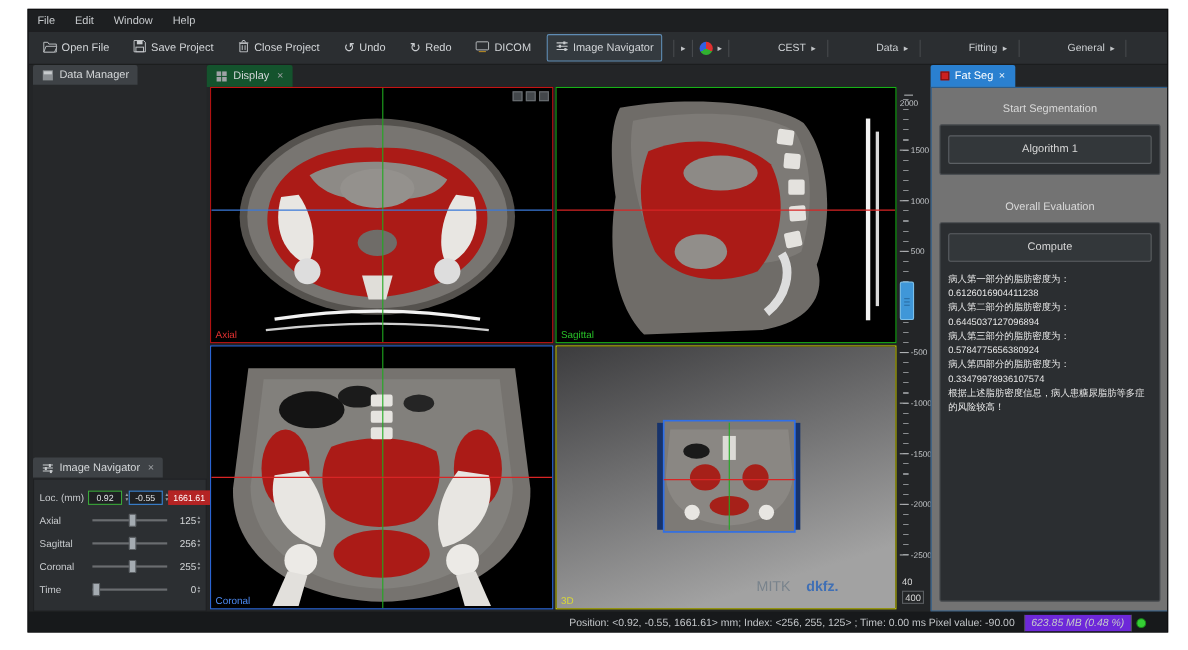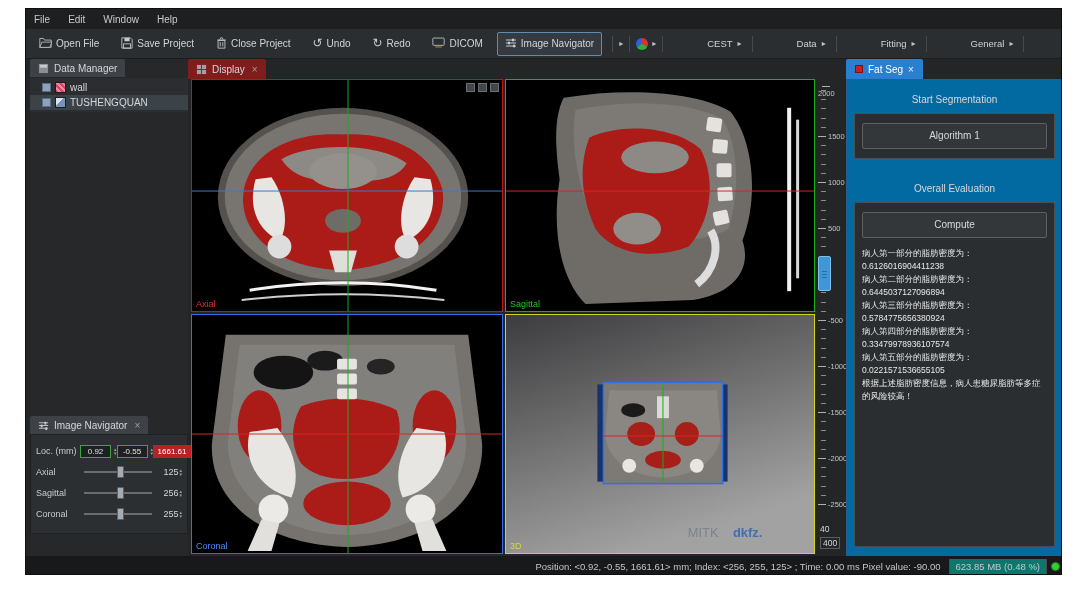--- a/index.html
+++ b/index.html
@@ -64,31 +64,31 @@
   #lw-handle { position:absolute; left:0; top:177px; width:13px; height:35px; background:#3f97d8; border:1px solid #7cc0ea; border-radius:2px; }
   #lw-handle:before { content:""; position:absolute; left:3px; right:3px; top:14px; height:1px; background:#2a6ea5; box-shadow:0 3px 0 #2a6ea5,0 6px 0 #2a6ea5; }
   .lw-val { position:absolute; left:2px; font-size:8.5px; color:#d8d8d8; }
   #lw-window { border:1px solid #5a5e62; padding:0 2px; }
 
   
   #right-panel { position:absolute; left:820px; top:50px; width:217px; height:497px; }
   #fatseg-tab { display:inline-flex; align-items:center; gap:5px; height:20px; padding:0 9px; background:#2a80d0; color:#ffffff; font-size:10px; border-radius:2px 2px 0 0; }
   #fatseg-tab .red-sq { width:8px; height:8px; background:#cc2020; border:1px solid #7a1010; }
   #fatseg-tab .close { color:#eaf2fa; font-size:10px; }
-  #fatseg-body { position:absolute; left:0; top:20px; right:0; bottom:0; background:#0369a1; border:1px solid #2b5d8c; padding:8px 7px; display:flex; flex-direction:column; }
+  #fatseg-body { position:absolute; left:0; top:20px; right:0; bottom:0; background:#737373; border:1px solid #2b5d8c; padding:8px 7px; display:flex; flex-direction:column; }
   .fs-title { text-align:center; font-size:10px; color:#d8d8d8; margin:6px 0 8px 0; }
   .fs-group { border:1px solid #4a4e52; background:#2b2e31; border-radius:2px; padding:9px 7px; }
   .fs-group.grow { flex:1; }
   .fs-btn { display:block; width:100%; height:26px; background:#33373a; border:1px solid #5c6064; border-radius:2px; color:#d8d8d8; font-size:10px; text-align:center; line-height:24px; }
   #fatseg-results { margin-top:9px; font-size:8.5px; line-height:13px; color:#e8e8e8; }
 
   
-  #statusbar { position:absolute; left:0; top:547px; width:100%; height:20px; background:#17191b; display:flex; align-items:center; justify-content:flex-end; padding-right:1px; font-size:9.5px; color:#c4c7ca; }
+  #statusbar { position:absolute; left:0; top:547px; width:100%; height:20px; background:#17191b; display:flex; align-items:center; justify-content:flex-end; padding-right:19px; font-size:9.5px; color:#c4c7ca; }
   #status-pos { margin-right:8px; }
-  #status-mem { border-left:1px solid #4a4c4e; border-right:1px solid #4a4c4e; padding:2px 6px; background:#0f766e; }
+  #status-mem { border-left:1px solid #4a4c4e; border-right:1px solid #4a4c4e; padding:2px 6px; background:#6d28d9;font-style:italic; }
   #status-dot { width:9px; height:9px; border-radius:50%; background:#35cf35; border:1px solid #1a8a1a; margin-left:4px; }
 
   .wm-mitk { fill:#79838c; font-size:13px; font-family:"Liberation Sans",sans-serif; }
   .wm-dkfz { fill:#3f6fb5; font-weight:bold; font-size:13px; font-family:"Liberation Sans",sans-serif; }
 </style>
 </head>
 <body>
 
 <div id="app">
 
@@ -202,32 +202,20 @@
   </div>
 
   <div id="left-panel">
     <span class="panel-tab">
       <svg width="11" height="11" viewBox="0 0 12 12">
           <rect x="1" y="1" width="10" height="10" fill="#8b8f93"></rect>
           <rect x="2" y="2" width="8" height="3" fill="#c8cbce"></rect>
         </svg>
       <span>Data Manager</span>
     </span>
-    <div id="dm-tree">
-        <div class="tree-row">
-          <span class="cb"></span>
-          <span class="node-icon seg"></span>
-          <span>wall</span>
-        </div>
-        <div class="tree-row selected">
-          <span class="cb"></span>
-          <span class="node-icon img"></span>
-          <span>TUSHENGQUAN</span>
-        </div>
-      </div>
 
     
     <div id="imgnav">
       <span class="panel-tab">
         <svg width="11" height="11" viewBox="0 0 12 12">
             <line x1="1" y1="3" x2="11" y2="3" stroke="#c8cbce"></line>
             <line x1="1" y1="6" x2="11" y2="6" stroke="#c8cbce"></line>
             <line x1="1" y1="9" x2="11" y2="9" stroke="#c8cbce"></line>
             <rect x="7" y="2" width="2" height="3" fill="#c8cbce"></rect>
             <rect x="3" y="5" width="2" height="3" fill="#c8cbce"></rect>
@@ -290,27 +278,38 @@
               <span class="nav-label">Coronal</span>
               <span class="slider-track">
                 <span class="slider-handle" style="left: calc(52% - 3px);"></span>
               </span>
               <span class="slider-value">255</span>
               <span class="spin">
                 <span>▴</span>
                 <span>▾</span>
               </span>
             </div>
+            <div class="nav-row">
+              <span class="nav-label">Time</span>
+              <span class="slider-track">
+                <span class="slider-handle" style="left: calc(4% - 3px);"></span>
+              </span>
+              <span class="slider-value">0</span>
+              <span class="spin">
+                <span>▴</span>
+                <span>▾</span>
+              </span>
+            </div>
           </div>
       </div>
     </div>
   </div>
 
   <div id="display-tabrow">
-    <span class="panel-tab" style="height:20px;background:#7f1d1d;">
+    <span class="panel-tab" style="height:20px;background:#14532d;">
       <svg width="11" height="11" viewBox="0 0 12 12">
           <rect x="1" y="1" width="4.5" height="4.5" fill="#9ea2a6"></rect>
           <rect x="6.5" y="1" width="4.5" height="4.5" fill="#9ea2a6"></rect>
           <rect x="1" y="6.5" width="4.5" height="4.5" fill="#9ea2a6"></rect>
           <rect x="6.5" y="6.5" width="4.5" height="4.5" fill="#9ea2a6"></rect>
         </svg>
       <span>Display</span>
       <span class="close">×</span>
     </span>
   </div>
@@ -479,21 +478,20 @@
         <button class="fs-btn">Algorithm 1</button>
       </div>
       <div class="fs-title" style="margin-top:24px;">Overall Evaluation</div>
       <div class="fs-group grow">
         <button class="fs-btn">Compute</button>
         <div id="fatseg-results">
             <div>病人第一部分的脂肪密度为：0.6126016904411238</div>
             <div>病人第二部分的脂肪密度为：0.6445037127096894</div>
             <div>病人第三部分的脂肪密度为：0.5784775656380924</div>
             <div>病人第四部分的脂肪密度为：0.33479978936107574</div>
-            <div>病人第五部分的脂肪密度为：0.0221571536655105</div>
             <div>根据上述脂肪密度信息，病人患糖尿脂肪等多症的风险较高！</div>
           </div>
       </div>
     </div>
   </div>
 
   <div id="statusbar">
     <span id="status-pos">Position: &lt;0.92, -0.55, 1661.61&gt; mm; Index: &lt;256, 255, 125&gt; ; Time: 0.00 ms Pixel value: -90.00</span>
     <span id="status-mem">623.85 MB (0.48 %)</span>
     <span id="status-dot"></span>

